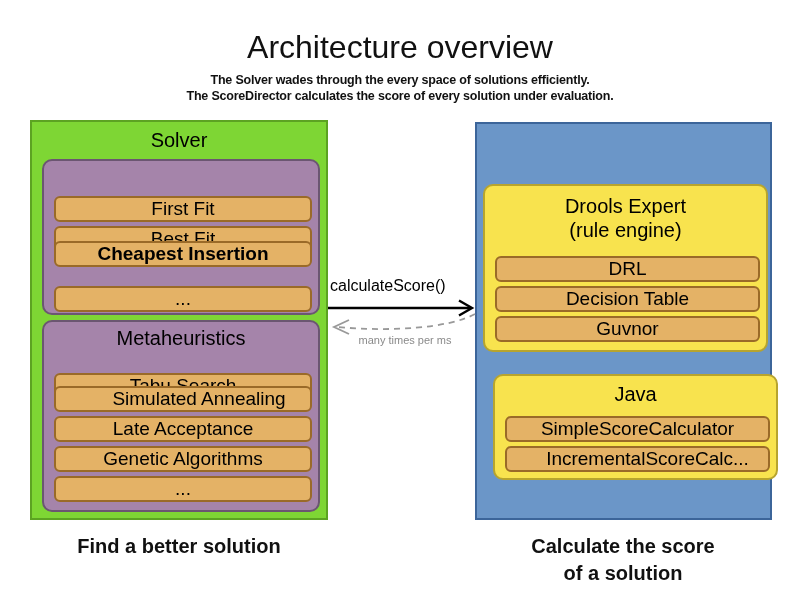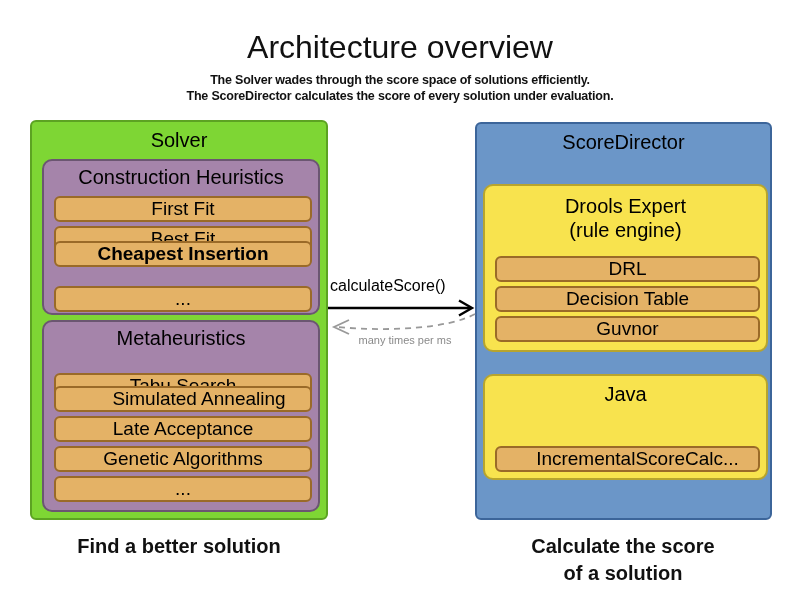--- a/index.html
+++ b/index.html
@@ -22,21 +22,21 @@
   }
   .page-subtitle {
     left: 0; width: 800px;
     font-size: 12.5px; font-weight: bold; letter-spacing: -0.2px;
     text-align: center; color: #111;
   }
   .subtitle-1 { top: 73px; }
   .subtitle-2 { top: 89px; }
 
   .big-box {
-    border-radius: 6px;
+    border-radius: 0;
     border: 2px solid;
   }
   .solver-box {
     left: 30px; top: 120px; width: 298px; height: 400px;
     background: #7ed634; border-color: #5ca322;
   }
   .director-box {
     left: 475px; top: 122px; width: 297px; height: 398px;
     background: #6b96c8; border-color: #3c659a;
   }
@@ -66,21 +66,21 @@
     font-size: 19px; line-height: 22px;
     display: flex; align-items: center; justify-content: center;
     height: 26px;
   }
 
   .ch-box   { left: 10px; top: 37px;  width: 278px; height: 156px; }
   .meta-box { left: 10px; top: 198px; width: 278px; height: 192px; }
   .ch-box .item, .meta-box .item { left: 10px; width: 258px; }
 
   .drools-box { left: 6px; top: 60px;  width: 285px; height: 168px; }
-  .java-box   { left: 6px; top: 250px; width: 285px; height: 106px; }
+  .java-box   { left: 16px; top: 250px; width: 285px; height: 106px; }
   .drools-box .item, .java-box .item { left: 10px; width: 265px; }
 
   .arrow-svg { left: 328px; top: 270px; width: 150px; height: 85px; }
   .call-label {
     left: 330px; top: 277px; width: 146px;
     font-size: 16px; line-height: 18px; 
   }
   .return-label {
     left: 335px; top: 334px; width: 140px;
     font-size: 11px; line-height: 13px; text-align: center;
@@ -92,57 +92,56 @@
   }
   .caption-left  { left: 30px;  top: 533px; width: 298px; }
   .caption-right { left: 473px; top: 533px; width: 300px; }
 </style>
 </head>
 <body>
 
 <div class="stage">
 
   <div class="abs page-title">Architecture overview</div>
-  <div class="abs page-subtitle subtitle-1">The Solver wades through the score space of solutions efficiently.</div>
+  <div class="abs page-subtitle subtitle-1">The Solver wades through the every space of solutions efficiently.</div>
   <div class="abs page-subtitle subtitle-2">The ScoreDirector calculates the score of every solution under evaluation.</div>
 
   <div class="abs big-box solver-box">
     <div class="abs big-box-title">Solver</div>
 
     <div class="abs section-box purple ch-box">
-      <div class="abs section-title" style="top:4px;">Construction Heuristics</div>
       <div class="abs item" style="top:35px;">First Fit</div>
       <div class="abs item" style="top:65px;">Best Fit</div>
       <div class="abs item" style="top:80px;font-weight:bold;">Cheapest Insertion</div>
       <div class="abs item" style="top:125px;">...</div>
     </div>
 
     <div class="abs section-box purple meta-box">
       <div class="abs section-title" style="top:4px;">Metaheuristics</div>
       <div class="abs item" style="top:51px;">Tabu Search</div>
       <div class="abs item" style="top:64px;padding-left:32px;">Simulated Annealing</div>
       <div class="abs item" style="top:94px;">Late Acceptance</div>
       <div class="abs item" style="top:124px;">Genetic Algorithms</div>
       <div class="abs item" style="top:154px;">...</div>
     </div>
   </div>
 
   <div class="abs big-box director-box">
-    <div class="abs big-box-title">ScoreDirector</div>
 
     <div class="abs section-box yellow drools-box">
       <div class="abs section-title" style="top:8px;">Drools Expert</div>
       <div class="abs section-title" style="top:32px;">(rule engine)</div>
       <div class="abs item" style="top:70px;">DRL</div>
       <div class="abs item" style="top:100px;">Decision Table</div>
       <div class="abs item" style="top:130px;">Guvnor</div>
     </div>
 
     <div class="abs section-box yellow java-box">
       <div class="abs section-title" style="top:6px;">Java</div>
+      <div class="abs item" style="top:40px;">SimpleScoreCalculator</div>
       <div class="abs item" style="top:70px;padding-left:20px;">IncrementalScoreCalc...</div>
     </div>
   </div>
 
   <svg class="abs arrow-svg" viewBox="0 0 150 85">
     <g>
       <line x1="0" y1="38" x2="142" y2="38" stroke="#000000" stroke-width="2.4"></line>
       <path d="M131,30.5 L144,38 L131,45.5" fill="none" stroke="#000000" stroke-width="2.4"></path>
     </g>
     <g>

